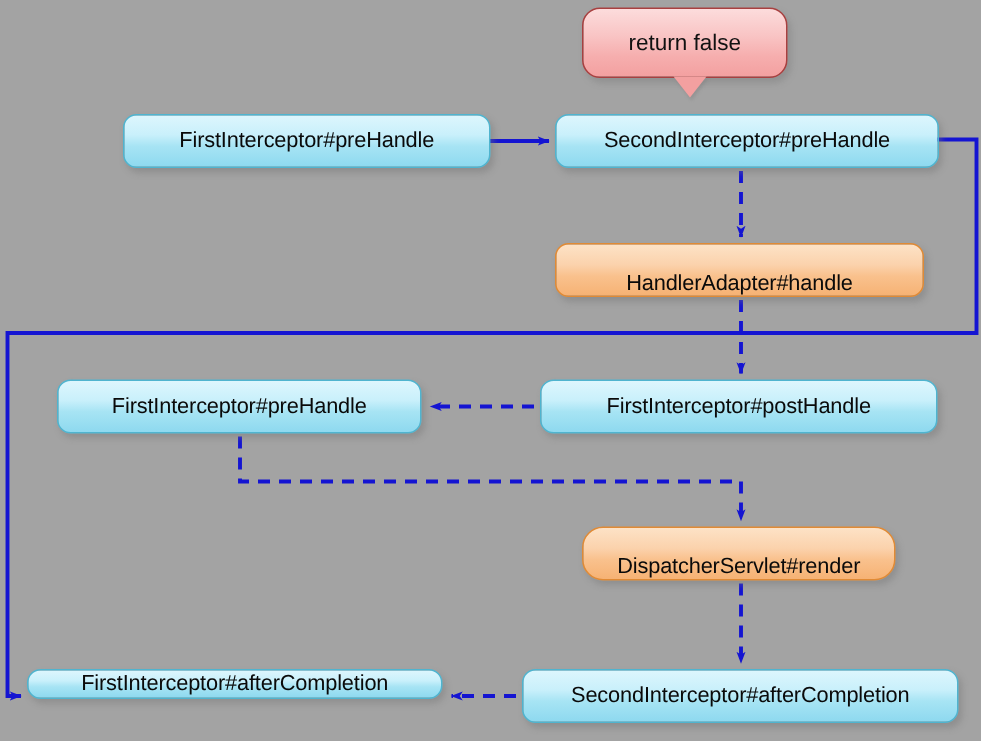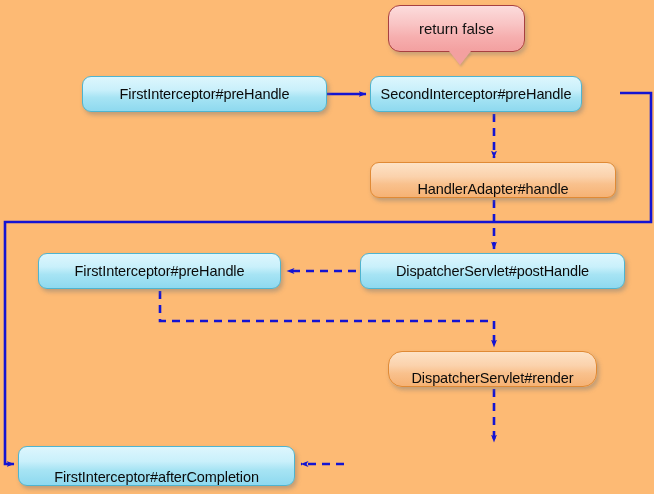--- a/index.html
+++ b/index.html
@@ -4,21 +4,21 @@
 <style>
   html, body {
     margin: 0;
     padding: 0;
     background: #ffffff;
   }
   #canvas {
     position: relative;
     width: 654px;
     height: 494px;
-    background: #fdba74;
+    background: #a3a3a3;
     overflow: hidden;
     font-family: "Liberation Sans", sans-serif;
   }
   .node {
     position: absolute;
     box-sizing: border-box;
     border-radius: 9px;
     display: flex;
     align-items: center;
     justify-content: center;
@@ -115,38 +115,41 @@
 
   <div class="callout" style="left:388px; top:5px; width:137px; height:47px;">
     <span>return false</span>
   </div>
   <div class="callout-tail" style="left:449px; top:51px;"></div>
 
   <div class="node blue" style="left:38px; top:76px; width:245px; height:36px;margin-left:44px;">
     <span>FirstInterceptor#preHandle</span>
   </div>
 
-  <div class="node blue" style="left:370px; top:76px; width:212px; height:36px;">
+  <div class="node blue" style="left:370px; top:76px; width:256px; height:36px;">
     <span>SecondInterceptor#preHandle</span>
   </div>
 
   <div class="node orange" style="left:370px; top:162px; width:246px; height:36px;">
     <span>HandlerAdapter#handle</span>
   </div>
 
   <div class="node blue" style="left:38px; top:253px; width:243px; height:36px;">
     <span>FirstInterceptor#preHandle</span>
   </div>
 
   <div class="node blue" style="left:360px; top:253px; width:265px; height:36px;">
-    <span>DispatcherServlet#postHandle</span>
+    <span>FirstInterceptor#postHandle</span>
   </div>
 
   <div class="node orange" style="left:388px; top:351px; width:209px; height:36px;border-radius:14px;">
     <span>DispatcherServlet#render</span>
   </div>
 
-  <div class="node blue" style="left:18px; top:446px; width:277px; height:40px;align-items:flex-end;">
+  <div class="node blue" style="left:18px; top:446px; width:277px; height:20px;">
     <span>FirstInterceptor#afterCompletion</span>
   </div>
 
+  <div class="node blue" style="left:348px; top:446px; width:291px; height:36px;">
+    <span>SecondInterceptor#afterCompletion</span>
+  </div>
 
 </div>
 
 </body></html>

